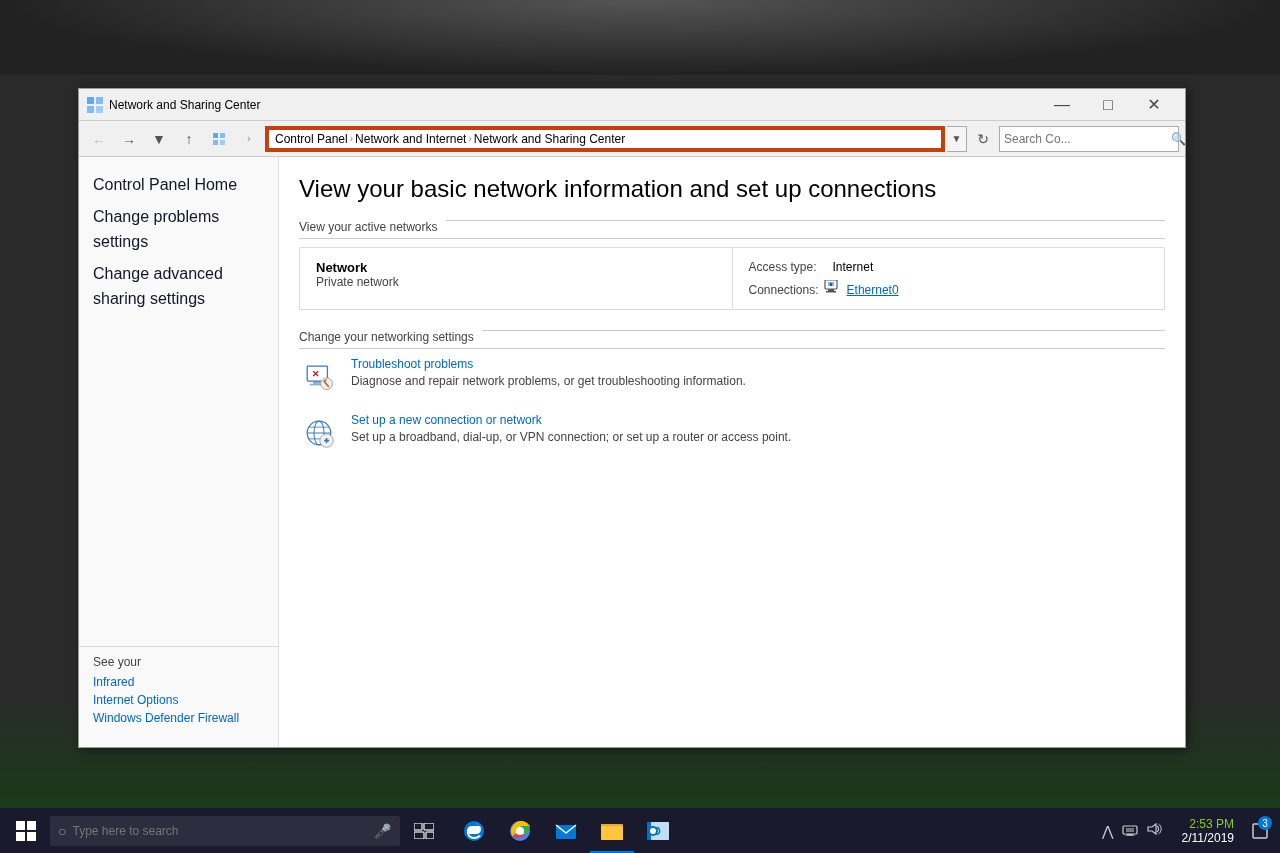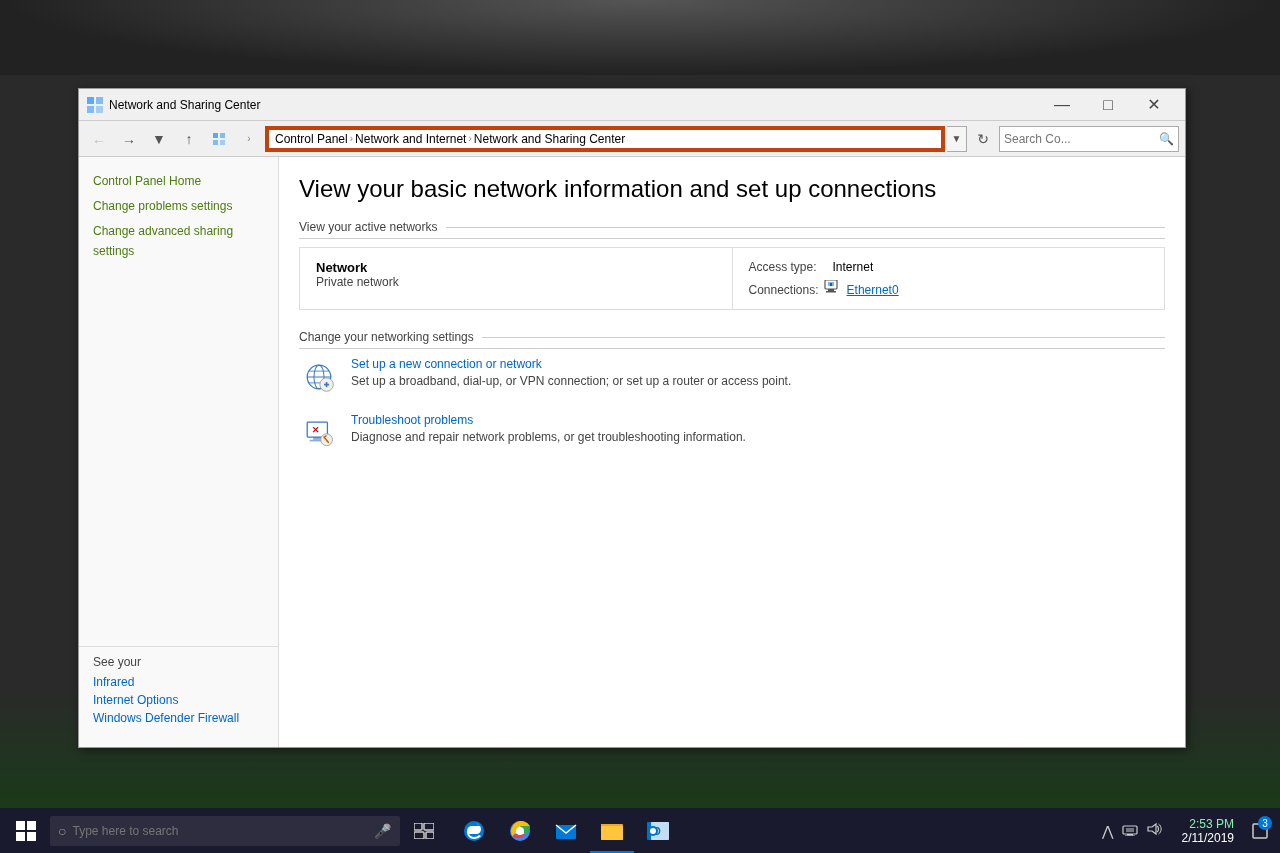--- a/index.html
+++ b/index.html
@@ -158,21 +158,21 @@
       border-radius: 2px;
     }
     .search-bar {
       width: 180px;
       height: 26px;
       border: 1px solid #aaa;
       display: flex;
       align-items: center;
       padding: 0 4px;
       background: #fff;
-      gap: 0;
+      gap: 12px;
     }
     .search-input {
       flex: 1;
       border: none;
       outline: none;
       font-size: 12px;
       color: #aaa;
     }
     .search-icon-btn {
       cursor: pointer;
@@ -193,23 +193,23 @@
       background: #f9f9f9;
       border-right: 1px solid #ddd;
       padding: 12px 0;
       flex-shrink: 0;
       display: flex;
       flex-direction: column;
     }
     .nav-link {
       display: block;
       padding: 3px 14px;
-      color: #4d7c0f;
+      color: #0f172a;
       text-decoration: none;
-      font-size: 12px;
+      font-size: 16px;
       cursor: pointer;
       line-height: 1.6;
     }
     .left-panel-spacer { flex: 1; }
     .see-also-section {
       padding: 8px 14px;
       border-top: 1px solid #ddd;
     }
     .see-also-title {
       font-size: 12px;
@@ -241,21 +241,21 @@
     }
 
     
     .section-header {
       font-size: 12px;
       color: #444;
       margin-bottom: 8px;
       padding-bottom: 4px;
       border-bottom: 1px solid #ccc;
       display: flex;
-      align-items: center;
+      align-items: flex-start;
       gap: 8px;
     }
     .section-header::after {
       content: '';
       flex: 1;
       height: 1px;
       background: #ccc;
     }
 
     .networks-table {
@@ -409,21 +409,21 @@
       cursor: pointer;
       padding: 2px;
     }
     .clock-area {
       text-align: right;
       cursor: pointer;
       padding: 0 8px;
     }
     .clock-time {
       font-size: 12px;
-      color: #86efac;
+      color: #84cc16;
       display: block;
     }
     .clock-date {
       font-size: 12px;
       color: #fff;
       display: block;
     }
     .notification-btn {
       width: 32px;
       height: 45px;
@@ -576,59 +576,59 @@
         </table>
 
       <div class="section-header">
         <span>Change your networking settings</span>
       </div>
 
       <div class="settings-item">
         <div class="settings-icon">
           <svg width="38" height="38" viewBox="0 0 38 38">
 
+            <rect x="5" y="6" width="24" height="18" rx="1" fill="none" stroke="#3a7abd" stroke-width="1.5"></rect>
+            <rect x="12" y="24" width="10" height="3" fill="#3a7abd" opacity="0.6"></rect>
+            <rect x="8" y="27" width="18" height="2" fill="#3a7abd" opacity="0.6"></rect>
+
+            <circle cx="28" cy="27" r="7" fill="#f0f0f0" stroke="#999" stroke-width="1"></circle>
+            <path d="M25,24 L30,30" stroke="#cc6600" stroke-width="2" stroke-linecap="round"></path>
+            <path d="M25,24 C25,22 27,21 28.5,22 L27,24 Z" fill="#cc6600"></path>
+
+            <line x1="12" y1="12" x2="18" y2="18" stroke="#cc0000" stroke-width="1.5"></line>
+            <line x1="18" y1="12" x2="12" y2="18" stroke="#cc0000" stroke-width="1.5"></line>
+          </svg>
+        </div>
+        <div>
+          <a class="settings-text-link">Troubleshoot problems</a>
+          <span class="settings-description">Diagnose and repair network problems, or get troubleshooting information.</span>
+        </div>
+      </div>
+
+      <div class="settings-item">
+        <div class="settings-icon">
+          <svg width="38" height="38" viewBox="0 0 38 38">
+
             <ellipse cx="19" cy="19" rx="14" ry="14" fill="none" stroke="#3a7abd" stroke-width="1.5"></ellipse>
             <ellipse cx="19" cy="19" rx="6" ry="14" fill="none" stroke="#3a7abd" stroke-width="1.2"></ellipse>
             <line x1="5" y1="19" x2="33" y2="19" stroke="#3a7abd" stroke-width="1.2"></line>
             <line x1="7" y1="12" x2="31" y2="12" stroke="#3a7abd" stroke-width="1"></line>
             <line x1="7" y1="26" x2="31" y2="26" stroke="#3a7abd" stroke-width="1"></line>
 
             <circle cx="28" cy="28" r="8" fill="#f0f0f0" stroke="#999" stroke-width="1"></circle>
             <line x1="25" y1="28" x2="31" y2="28" stroke="#3a7abd" stroke-width="2"></line>
             <line x1="28" y1="25" x2="28" y2="31" stroke="#3a7abd" stroke-width="2"></line>
           </svg>
         </div>
         <div>
           <a class="settings-text-link">Set up a new connection or network</a>
           <span class="settings-description">Set up a broadband, dial-up, or VPN connection; or set up a router or access point.</span>
         </div>
       </div>
 
-      <div class="settings-item">
-        <div class="settings-icon">
-          <svg width="38" height="38" viewBox="0 0 38 38">
-
-            <rect x="5" y="6" width="24" height="18" rx="1" fill="none" stroke="#3a7abd" stroke-width="1.5"></rect>
-            <rect x="12" y="24" width="10" height="3" fill="#3a7abd" opacity="0.6"></rect>
-            <rect x="8" y="27" width="18" height="2" fill="#3a7abd" opacity="0.6"></rect>
-
-            <circle cx="28" cy="27" r="7" fill="#f0f0f0" stroke="#999" stroke-width="1"></circle>
-            <path d="M25,24 L30,30" stroke="#cc6600" stroke-width="2" stroke-linecap="round"></path>
-            <path d="M25,24 C25,22 27,21 28.5,22 L27,24 Z" fill="#cc6600"></path>
-
-            <line x1="12" y1="12" x2="18" y2="18" stroke="#cc0000" stroke-width="1.5"></line>
-            <line x1="18" y1="12" x2="12" y2="18" stroke="#cc0000" stroke-width="1.5"></line>
-          </svg>
-        </div>
-        <div>
-          <a class="settings-text-link">Troubleshoot problems</a>
-          <span class="settings-description">Diagnose and repair network problems, or get troubleshooting information.</span>
-        </div>
-      </div>
-
     </div>
   </div>
 </div>
 
 <div class="taskbar">
 
   <div class="start-btn">
     <svg class="start-icon" viewBox="0 0 20 20">
       <rect x="0" y="0" width="9" height="9" fill="#fff"></rect>
       <rect x="11" y="0" width="9" height="9" fill="#fff"></rect>

